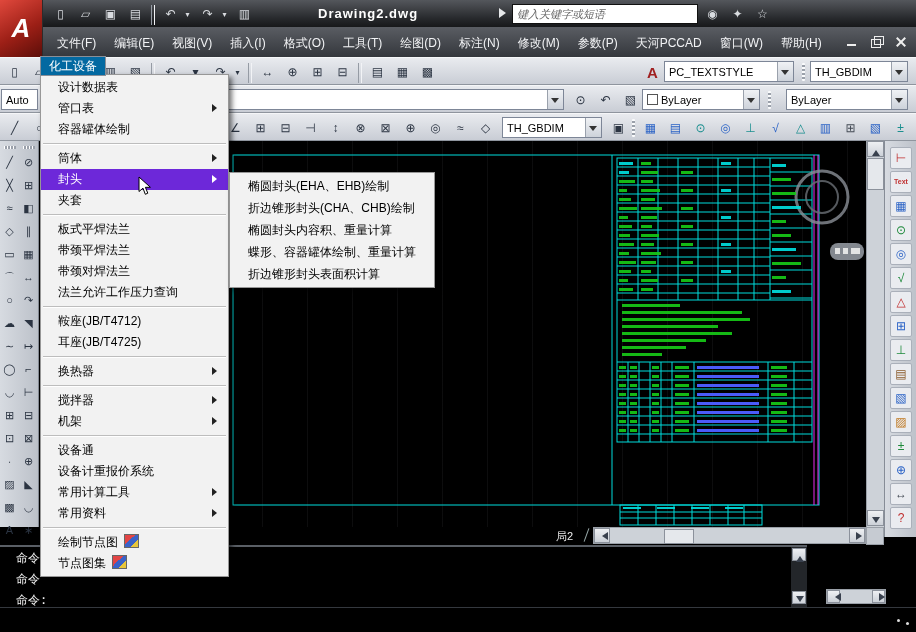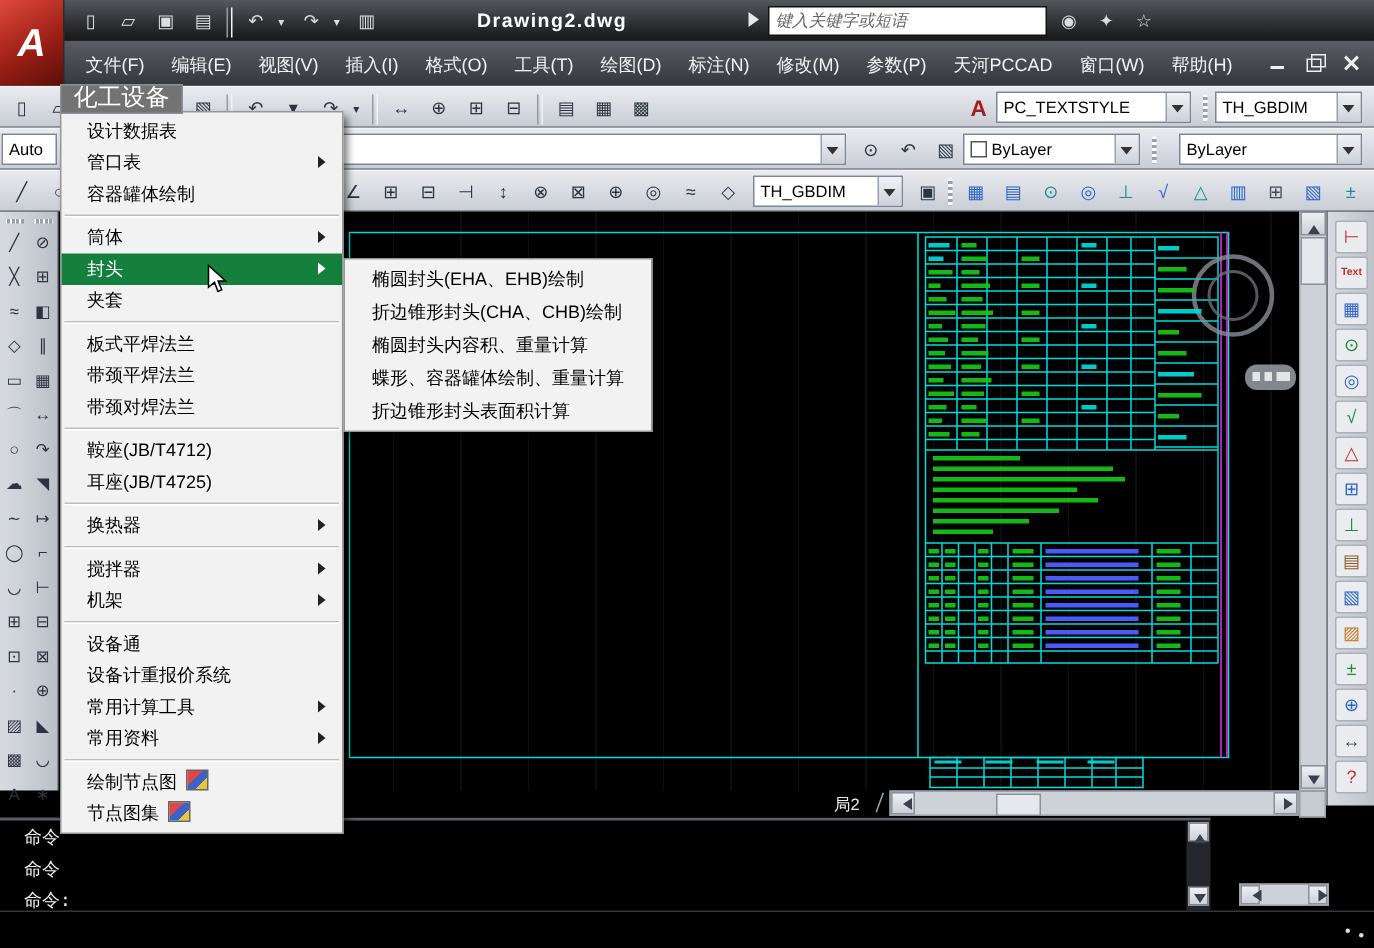--- a/index.html
+++ b/index.html
@@ -114,27 +114,27 @@
   .cmdhbar{position:absolute;left:826px;top:42px;width:60px;height:15px;background:#cdd2d8;border:1px solid #9aa0a8;box-sizing:border-box;}
   .cmdhbtn{position:absolute;top:0;width:13px;height:13px;background:linear-gradient(#eef0f3,#ccd1d8);border:1px solid #8b919b;box-sizing:border-box;}
   .cmdvbar{position:absolute;right:0;top:0;width:16px;height:60px;background:#23262a;}
   .statusbar{position:absolute;left:0;top:607px;width:916px;height:25px;background:#000;
     border-top:1px solid #34383e;box-sizing:border-box;z-index:5;}
   .statusdots{position:absolute;right:16px;top:11px;width:3px;height:3px;background:#ddd;
     box-shadow:9px 3px 0 #ddd;border-radius:50%;}
 
   
   .chemtab{position:absolute;left:40px;top:56px;height:18px;line-height:18px;padding:0 8px;
-    background:#737373;color:#fff;font-size:16px;border:1px solid #8a8f98;z-index:130;}
+    background:#0369a1;color:#fff;font-size:12px;border:1px solid #8a8f98;z-index:130;}
   .menu{position:absolute;left:40px;top:74px;width:189px;box-sizing:border-box;
     background:#f2f2f2;border:1px solid #979797;box-shadow:3px 3px 5px rgba(0,0,0,.55);
     padding:2px 0;z-index:120;}
   .mi{position:relative;height:21px;line-height:21px;padding:0 20px 0 17px;
     font-size:12px;color:#000;white-space:nowrap;cursor:default;}
-  .mi.hl{background:#15803d;color:#fff;}
+  .mi.hl{background:#6d28d9;color:#fff;}
   .marrow{position:absolute;right:7px;top:6px;width:0;height:0;
     border:4px solid transparent;border-left:5px solid #222;}
   .mi.hl .marrow{border-left-color:#fff;}
   .msep{height:0;border-top:1px solid #bdbdbd;border-bottom:1px solid #fff;margin:3px 2px;}
   .mi-img{display:inline-block;width:13px;height:12px;margin-left:6px;vertical-align:-2px;
     background:linear-gradient(135deg,#e24545 0 40%,#3a62c8 40% 70%,#e8c53a 70%);border:1px solid #666;}
   .submenu{position:absolute;left:229px;top:172px;width:206px;box-sizing:border-box;
     background:#f2f2f2;border:1px solid #979797;box-shadow:3px 3px 5px rgba(0,0,0,.55);
     padding:2px 0;z-index:121;}
   .submenu .mi{padding-left:18px;height:22px;line-height:22px;}
@@ -605,20 +605,21 @@
     <div class="mi"><span>管口表</span><span class="marrow"></span></div>
     <div class="mi"><span>容器罐体绘制</span></div>
     <div class="msep"></div>
     <div class="mi"><span>筒体</span><span class="marrow"></span></div>
     <div class="mi hl"><span>封头</span><span class="marrow"></span></div>
     <div class="mi"><span>夹套</span></div>
     <div class="msep"></div>
     <div class="mi"><span>板式平焊法兰</span></div>
     <div class="mi"><span>带颈平焊法兰</span></div>
     <div class="mi"><span>带颈对焊法兰</span></div>
+    <div class="mi"><span>法兰允许工作压力查询</span></div>
     <div class="msep"></div>
     <div class="mi"><span>鞍座(JB/T4712)</span></div>
     <div class="mi"><span>耳座(JB/T4725)</span></div>
     <div class="msep"></div>
     <div class="mi"><span>换热器</span><span class="marrow"></span></div>
     <div class="msep"></div>
     <div class="mi"><span>搅拌器</span><span class="marrow"></span></div>
     <div class="mi"><span>机架</span><span class="marrow"></span></div>
     <div class="msep"></div>
     <div class="mi"><span>设备通</span></div>

